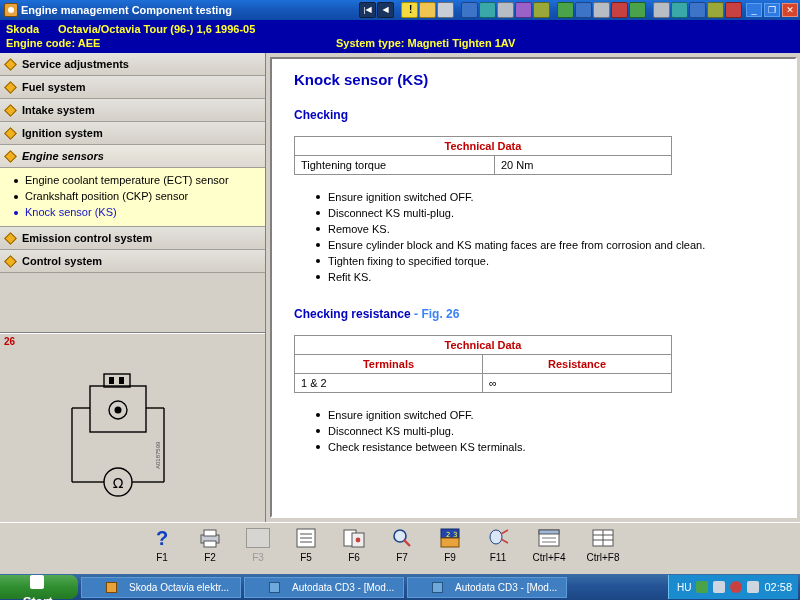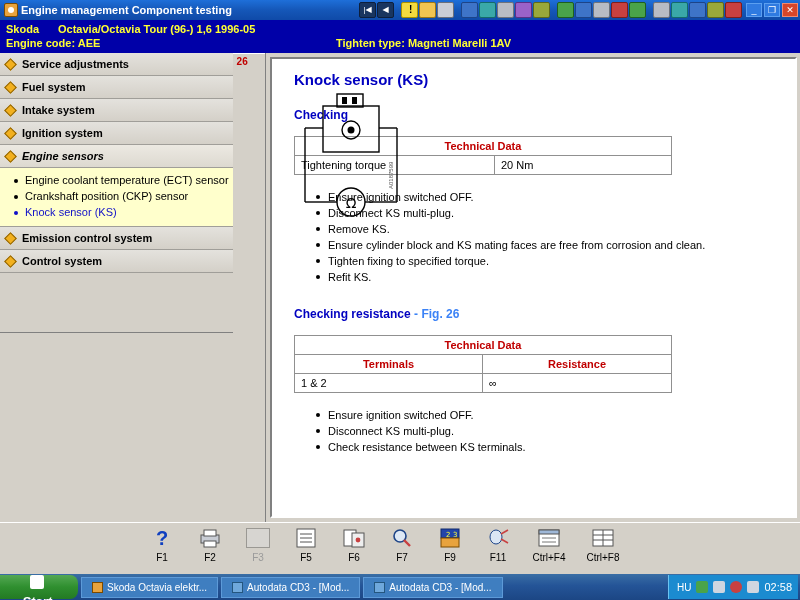--- a/index.html
+++ b/index.html
@@ -99,21 +99,21 @@
   .body-area {
     flex: 1 1 auto;
     display: flex;
     background: #d4d0c8;
     padding: 0;
     min-height: 0;
   }
   .left-pane {
     width: 266px;
     background: #be185d;
-    display: flex; flex-direction: row;
+    display: flex; flex-direction: column;
     border-right: 1px solid #808080;
   }
   .menu-list { background: #d4d0c8; }
   .menu-item {
     height: 23px;
     display: flex; align-items: center;
     padding-left: 6px;
     border-bottom: 1px solid #a09e99;
     background: linear-gradient(to bottom,#e4e2dd 0%, #d4d0c8 100%);
     font-size: 11px; font-weight: bold; color: #000;
@@ -274,22 +274,22 @@
     background: #fff;
     border-radius: 2px;
     display: inline-block;
     flex: 0 0 auto;
   }
   .task {
     height: 21px;
     background: #3f7ec0;
     border: 1px solid #5d9ad8;
     color: #fff; font-size: 10px;
-    display: flex; align-items: center; gap: 4px;
-    padding: 0 10px;
+    display: flex; align-items: center; gap: 12px;
+    padding: 0 24px;
     max-width: 160px; overflow: hidden; white-space: nowrap;
     flex: 0 0 auto;
   }
   .task .tico { width: 11px; height: 11px; background: #e8a33d; border: 1px solid #7a4a00; flex: 0 0 auto; }
   .task .tico.blue { background: #6fa8dc; border-color:#24567f; }
   .tray-spacer { flex: 1 1 auto; }
   .tray {
     height: 24px;
     background: #1b8bd0;
     display: flex; align-items: center; gap: 5px;
@@ -345,21 +345,21 @@
     </span>
   </div>
 
   <div class="veh-header">
     <div class="veh-row1">
       <span class="make">Skoda</span>
       <span>Octavia/Octavia Tour (96-) 1,6  1996-05</span>
     </div>
     <div class="veh-row2">
       <span class="ecode">Engine code: AEE</span>
-      <span class="systype">Tighten type: Magneti Marelli 1AV</span>
+      <span class="systype">System type: Magneti Tighten 1AV</span>
     </div>
   </div>
 
   <div class="body-area">
 
     <div class="left-pane">
       <div class="menu-list">
 
         <div class="menu-item">
           <span class="diamond"></span>

